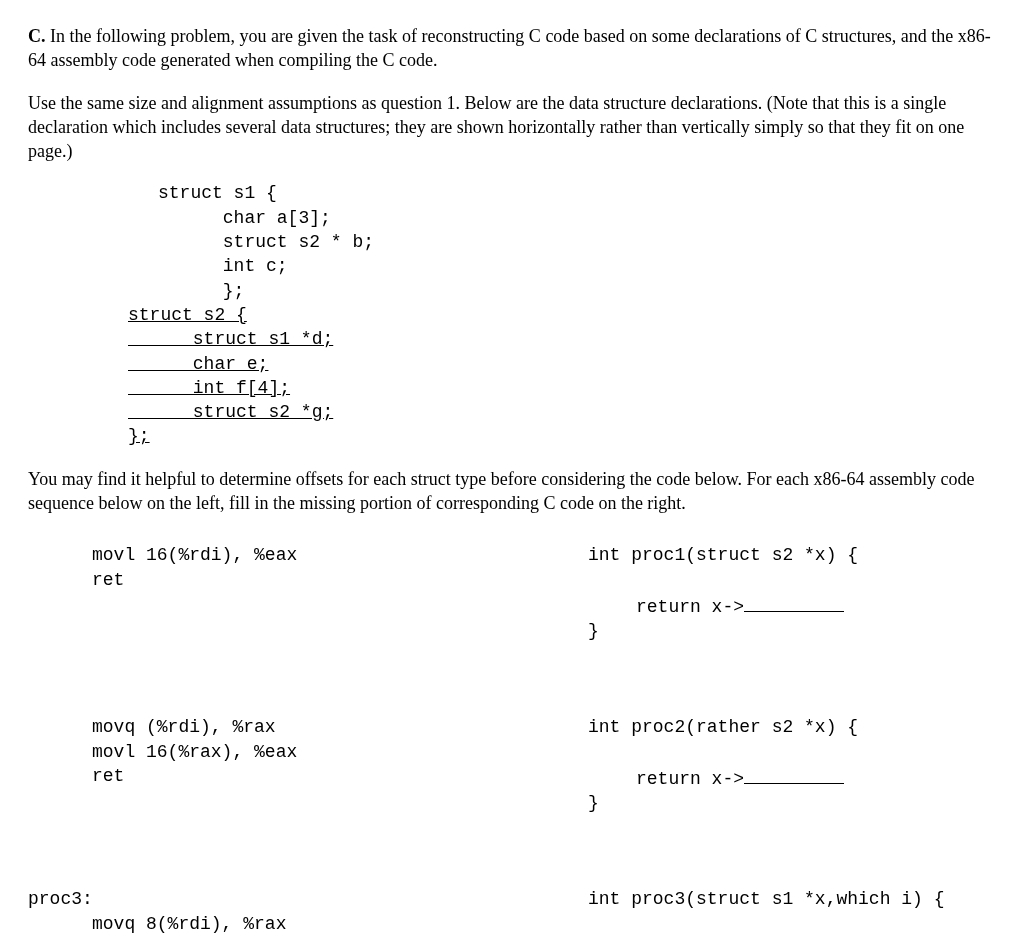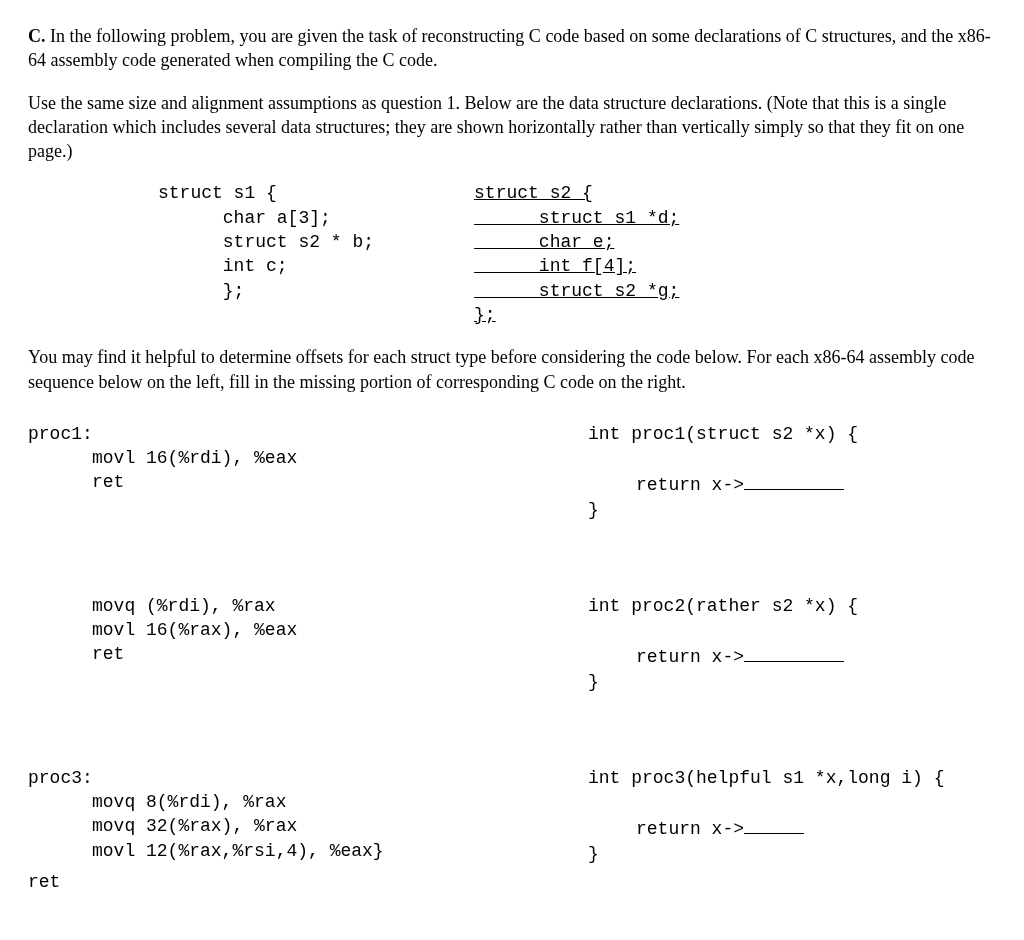--- a/index.html
+++ b/index.html
@@ -24,20 +24,21 @@
     }
     .code {
       font-family: 'Courier New', Courier, monospace;
       white-space: pre;
       font-size: 18px;
       line-height: 1.35;
     }
     .struct-row {
       display: flex;
       margin-bottom: 18px;
+      flex-direction: column;
     }
     .struct-col1 {
       padding-left: 130px;
     }
     .struct-col2 {
       padding-left: 100px;
       text-decoration: underline;
     }
     .proc-section {
       margin-top: 28px;
@@ -89,21 +90,20 @@
       char e;
       int f[4];
       struct s2 *g;
 };</div>
 </div>
 
 <div class="para">You may find it helpful to determine offsets for each struct type before considering the code below. For each x86-64 assembly code sequence below on the left, fill in the missing portion of corresponding C code on the right.</div>
 
 <div class="proc-section">
   <div class="proc-left">
-    <div class="code">proc1:</div>
     <div class="code asm-body">movl 16(%rdi), %eax
 ret</div>
   </div>
   <div class="proc-right">
     <div class="code">int proc1(struct s2 *x) {</div>
     <div style="height:1.35em"></div>
     <div class="code c-body"><span>return x-&gt;</span><span class="blank"></span></div>
     <div class="code">}</div>
   </div>
 </div>
@@ -123,19 +123,19 @@
 </div>
 
 <div class="proc-section" style="margin-top:72px">
   <div class="proc-left">
     <div class="code">proc3:</div>
     <div class="code asm-body">movq 8(%rdi), %rax
 movq 32(%rax), %rax
 movl 12(%rax,%rsi,4), %eax}</div>
   </div>
   <div class="proc-right">
-    <div class="code">int proc3(helpful s1 *x,long i) {</div>
+    <div class="code">int proc3(struct s1 *x,which i) {</div>
     <div style="height:1.35em"></div>
     <div class="code c-body"><span>return x-&gt;</span><span class="blank blank-short"></span></div>
     <div class="code">}</div>
   </div>
 </div>
 <div class="code ret-outdent" style="margin-top:4px">ret</div>
 
 </body></html>

